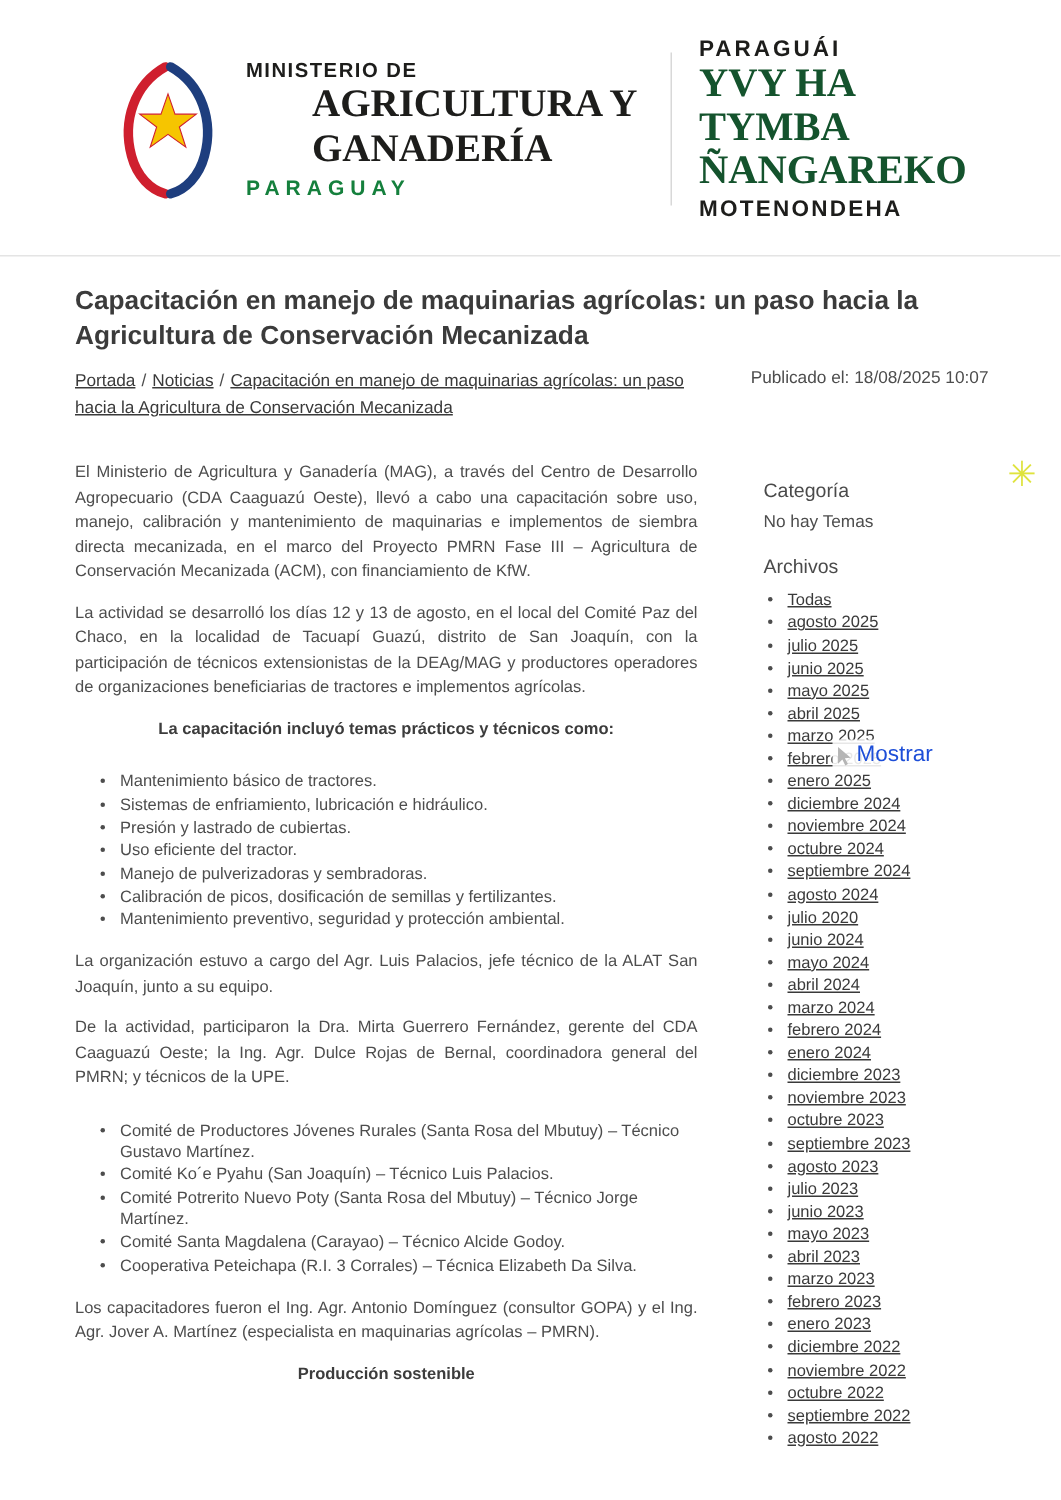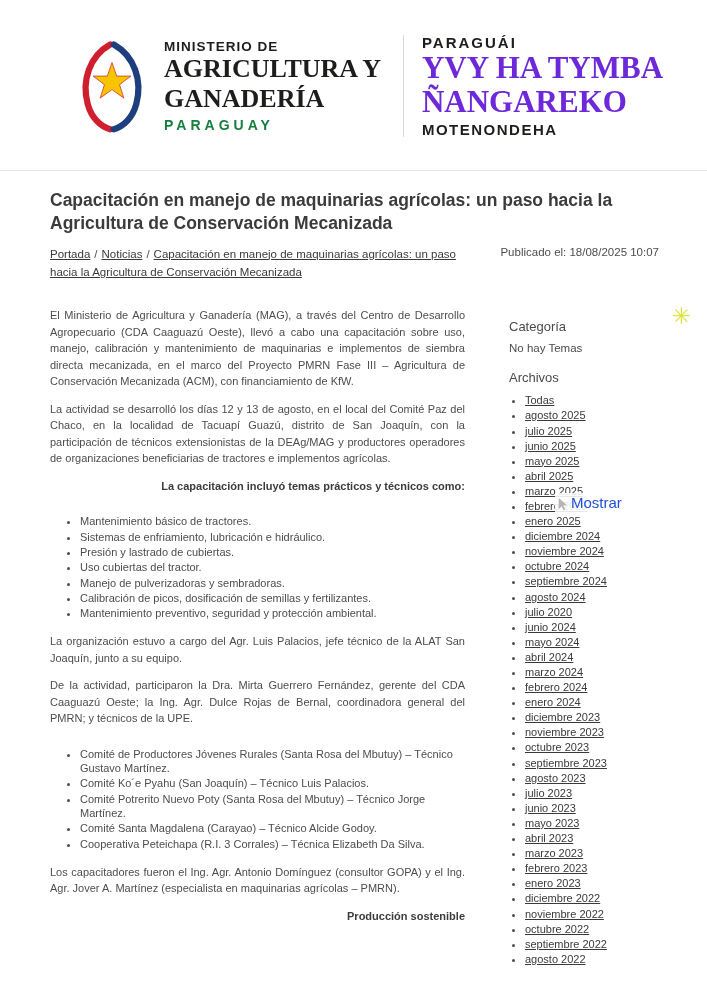--- a/index.html
+++ b/index.html
@@ -16,25 +16,25 @@
     padding:30px 36px 28px 76px;
     border-bottom:1px solid #e4e4e4;
     height:171px;
   }
   .logo { width:72px; height:96px; margin-right:16px; flex:none; }
   .logo .red  { stroke:var(--logo-red,#cf1f2e); }
   .logo .blue { stroke:var(--logo-blue,#1e3e7e); }
   .logo .star { fill:var(--logo-yellow,#f6c500); stroke:var(--logo-red,#cf1f2e); stroke-width:.8; }
   .ministry { flex:none; }
   .m-small  { font-size:13.5px; font-weight:bold; color:#1d1d1b; letter-spacing:1px; }
-  .m-big    { font-family:"Liberation Serif", serif; font-size:26px; font-weight:bold; color:#1d1d1b; line-height:1.12; }
+  .m-big    { font-family:"Liberation Serif", serif; font-size:26px; font-weight:bold; color:#1d1d1b; line-height:1.12;margin-left:44px; }
   .m-country{ font-size:14px; font-weight:bold; color:#15803d; letter-spacing:4px; margin-top:4px; }
   .header-divider { width:1px; height:102px; background:#d8d8d8; margin:0 18px 0 22px; flex:none; }
   .g-small  { font-size:15px; font-weight:bold; color:#1d1d1b; letter-spacing:2px; }
-  .g-big    { font-family:"Liberation Serif", serif; font-size:31px; font-weight:bold; color:#6d28d9; line-height:1.08; }
+  .g-big    { font-family:"Liberation Serif", serif; font-size:27px; font-weight:bold; color:#14532d; line-height:1.08; }
   .g-last   { margin-top:3px; letter-spacing:1.5px; }
 
   
   .main { padding:18px 48px 0 50px; }
   .page-title {
     font-size:17.5px; font-weight:bold; color:#3b3b3b;
     line-height:1.33; max-width:605px;
   }
   .meta-row { display:flex; justify-content:space-between; align-items:flex-start; margin-top:9px; }
   .breadcrumb { font-size:11.5px; line-height:1.6; max-width:430px; }
@@ -42,21 +42,21 @@
   .published { font-size:11.5px; color:#4d4d4d; white-space:nowrap; padding-top:1px; }
 
   .content-row { display:flex; margin-top:26px;gap:16px; }
 
   
   .article-col { width:415px; flex:none; }
   .article-p {
     font-size:11px; line-height:16.5px; text-align:justify;
     margin-bottom:11px; color:#4d4d4d;
   }
-  .article-p.bold { font-weight:bold; color:#3c3c3c; text-align:right; }
+  .article-p.bold { font-weight:bold; color:#3c3c3c; text-align:center; }
   .article-list {
     margin:20px 0 13px 0; padding-left:30px;
     font-size:11px; color:#4d4d4d;
   }
   .article-list li { line-height:14.3px; margin-bottom:1px; }
 
   
   .sidebar { margin-left:auto; width:150px; position:relative; padding-top:12px; }
   .sb-heading { font-size:13px; font-weight:400; color:#4a4a4a; margin-bottom:8px; }
   .sb-empty   { font-size:11.5px; color:#4d4d4d; margin-bottom:16px; }
@@ -125,21 +125,21 @@
 
       <article class="article-col">
 
       <p class="article-p">El Ministerio de Agricultura y Ganadería (MAG), a través del Centro de Desarrollo Agropecuario (CDA Caaguazú Oeste), llevó a cabo una capacitación sobre uso, manejo, calibración y mantenimiento de maquinarias e implementos de siembra directa mecanizada, en el marco del Proyecto PMRN Fase III – Agricultura de Conservación Mecanizada (ACM), con financiamiento de KfW.</p>
           <p class="article-p">La actividad se desarrolló los días 12 y 13 de agosto, en el local del Comité Paz del Chaco, en la localidad de Tacuapí Guazú, distrito de San Joaquín, con la participación de técnicos extensionistas de la DEAg/MAG y productores operadores de organizaciones beneficiarias de tractores e implementos agrícolas.</p>
           <p class="article-p bold">La capacitación incluyó temas prácticos y técnicos como:</p>
           <ul class="article-list">
             <li>Mantenimiento básico de tractores.</li>
             <li>Sistemas de enfriamiento, lubricación e hidráulico.</li>
             <li>Presión y lastrado de cubiertas.</li>
-            <li>Uso cubiertas del tractor.</li>
+            <li>Uso eficiente del tractor.</li>
             <li>Manejo de pulverizadoras y sembradoras.</li>
             <li>Calibración de picos, dosificación de semillas y fertilizantes.</li>
             <li>Mantenimiento preventivo, seguridad y protección ambiental.</li>
           </ul>
           <p class="article-p">La organización estuvo a cargo del Agr. Luis Palacios, jefe técnico de la ALAT San Joaquín, junto a su equipo.</p>
           <p class="article-p">De la actividad, participaron la Dra. Mirta Guerrero Fernández, gerente del CDA Caaguazú Oeste; la Ing. Agr. Dulce Rojas de Bernal, coordinadora general del PMRN; y técnicos de la UPE.</p>
           <ul class="article-list">
             <li>Comité de Productores Jóvenes Rurales (Santa Rosa del Mbutuy) – Técnico Gustavo Martínez.</li>
             <li>Comité Ko´e Pyahu (San Joaquín) – Técnico Luis Palacios.</li>
             <li>Comité Potrerito Nuevo Poty (Santa Rosa del Mbutuy) – Técnico Jorge Martínez.</li>

